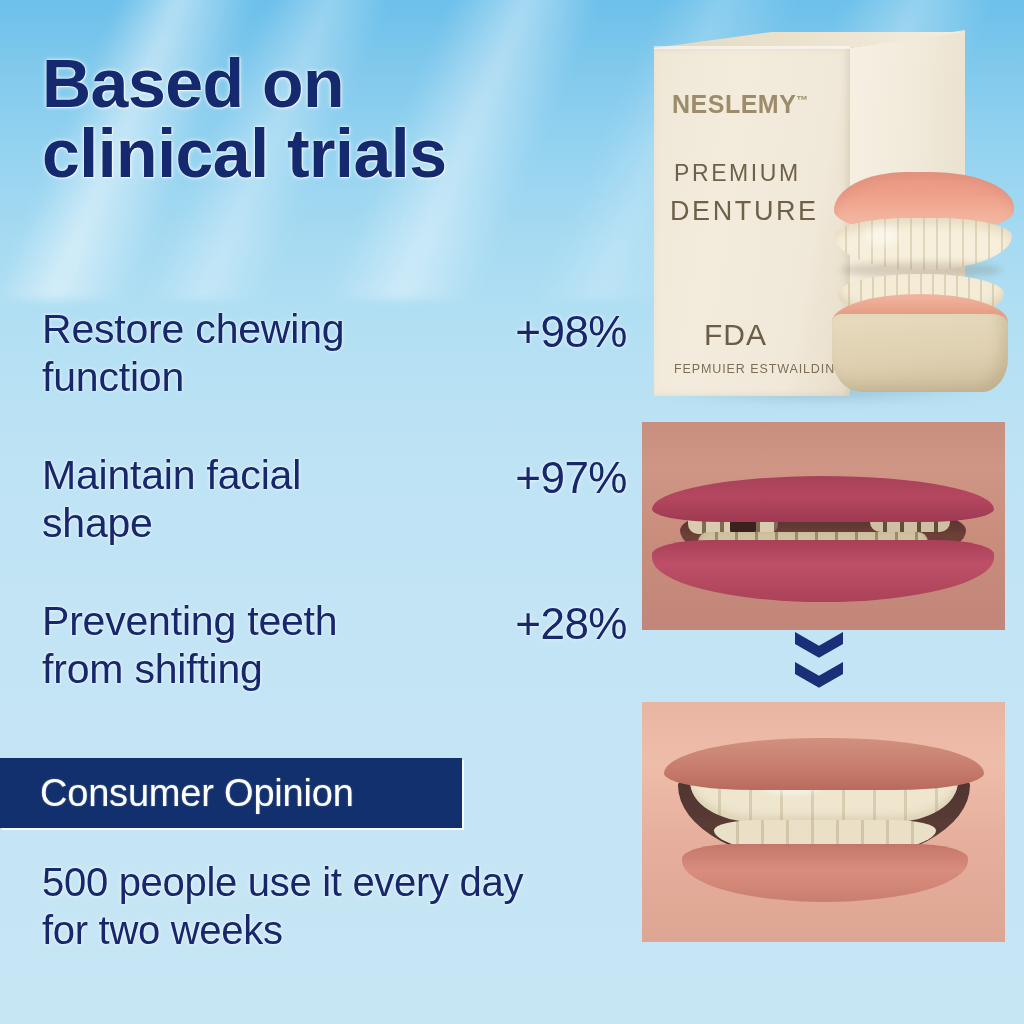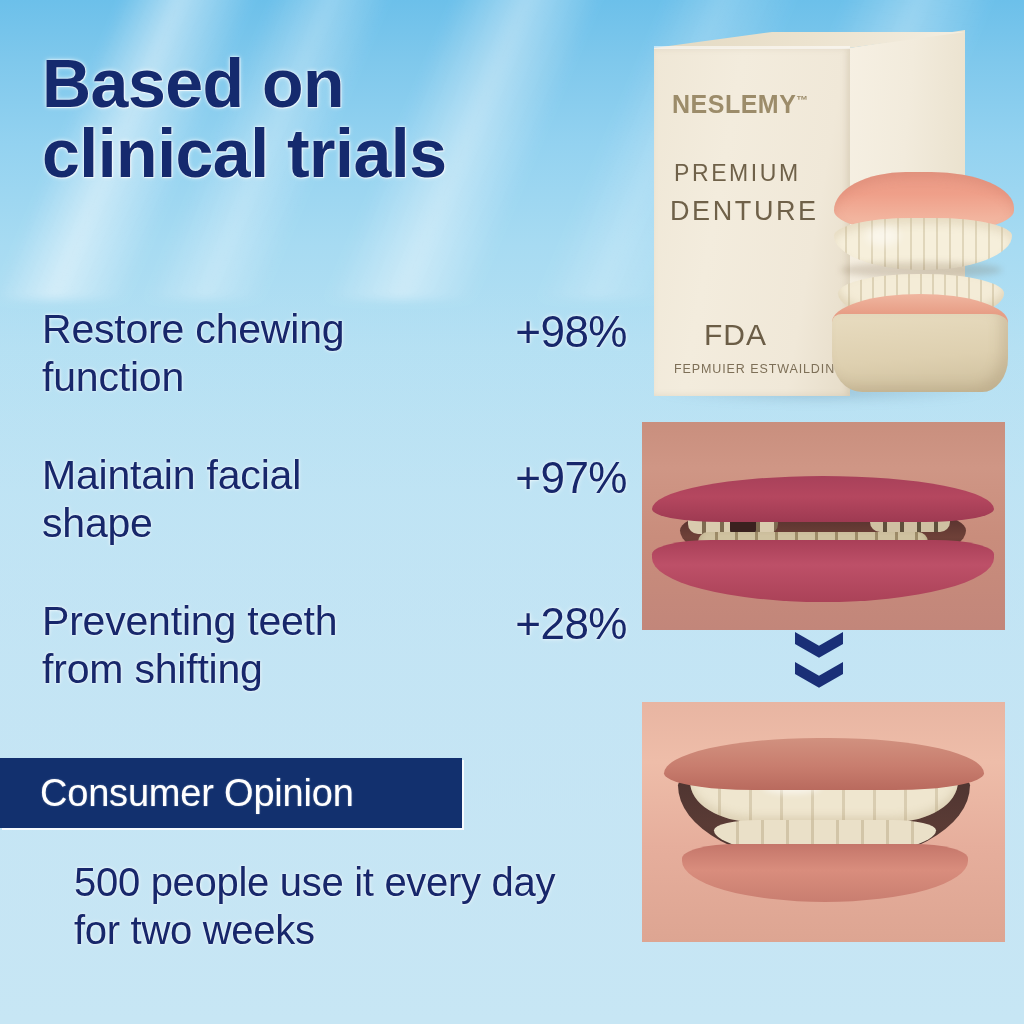--- a/index.html
+++ b/index.html
@@ -134,21 +134,20 @@
     width: 560px;
     color: #17276b;
     font-size: 40px;
     font-weight: 400;
     line-height: 1.2;
     letter-spacing: -0.3px;
     text-shadow:
       0 0 2px rgba(255,255,255,0.9),
       0 0 4px rgba(255,255,255,0.6);
     white-space: pre-line;
-    margin-left: 32px;
   }
 
   
   .product-scene {
     position: absolute;
     left: 636px;
     top: 26px;
     width: 380px;
     height: 375px;
   }

